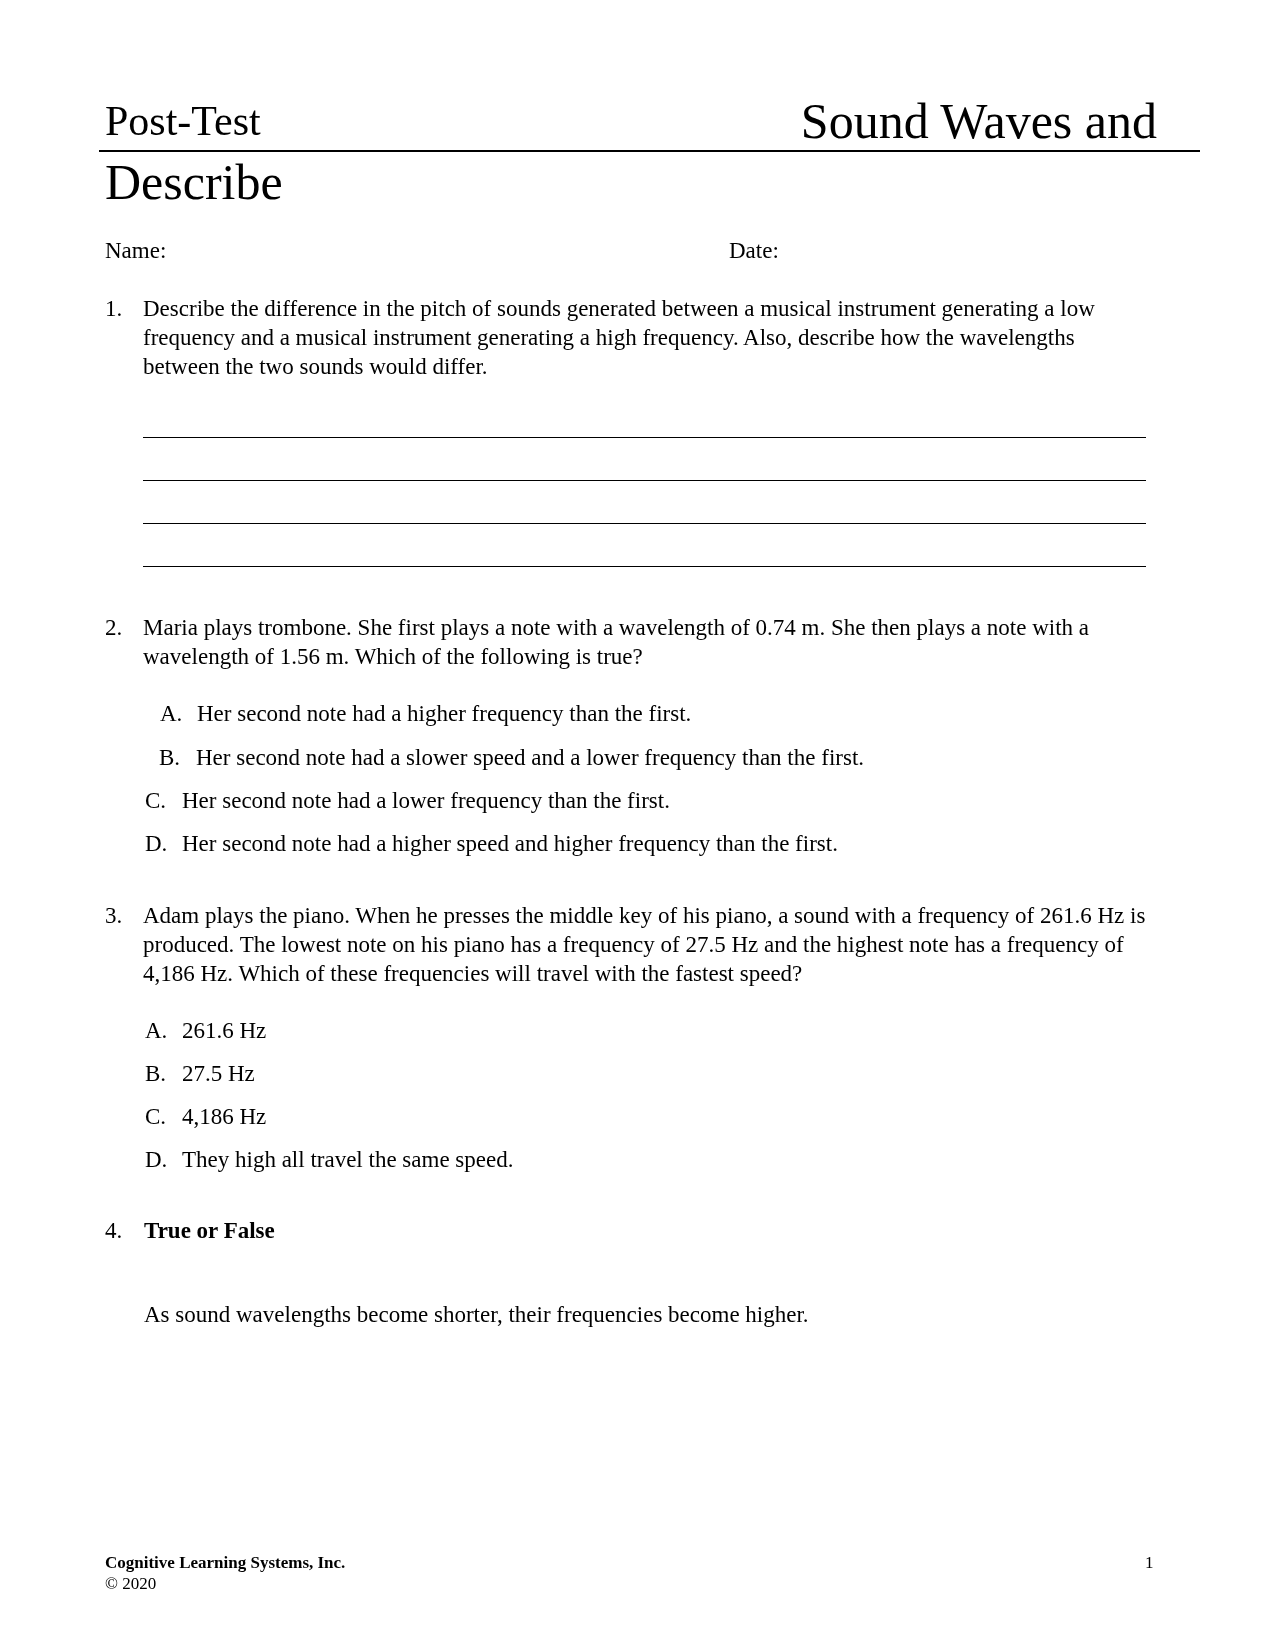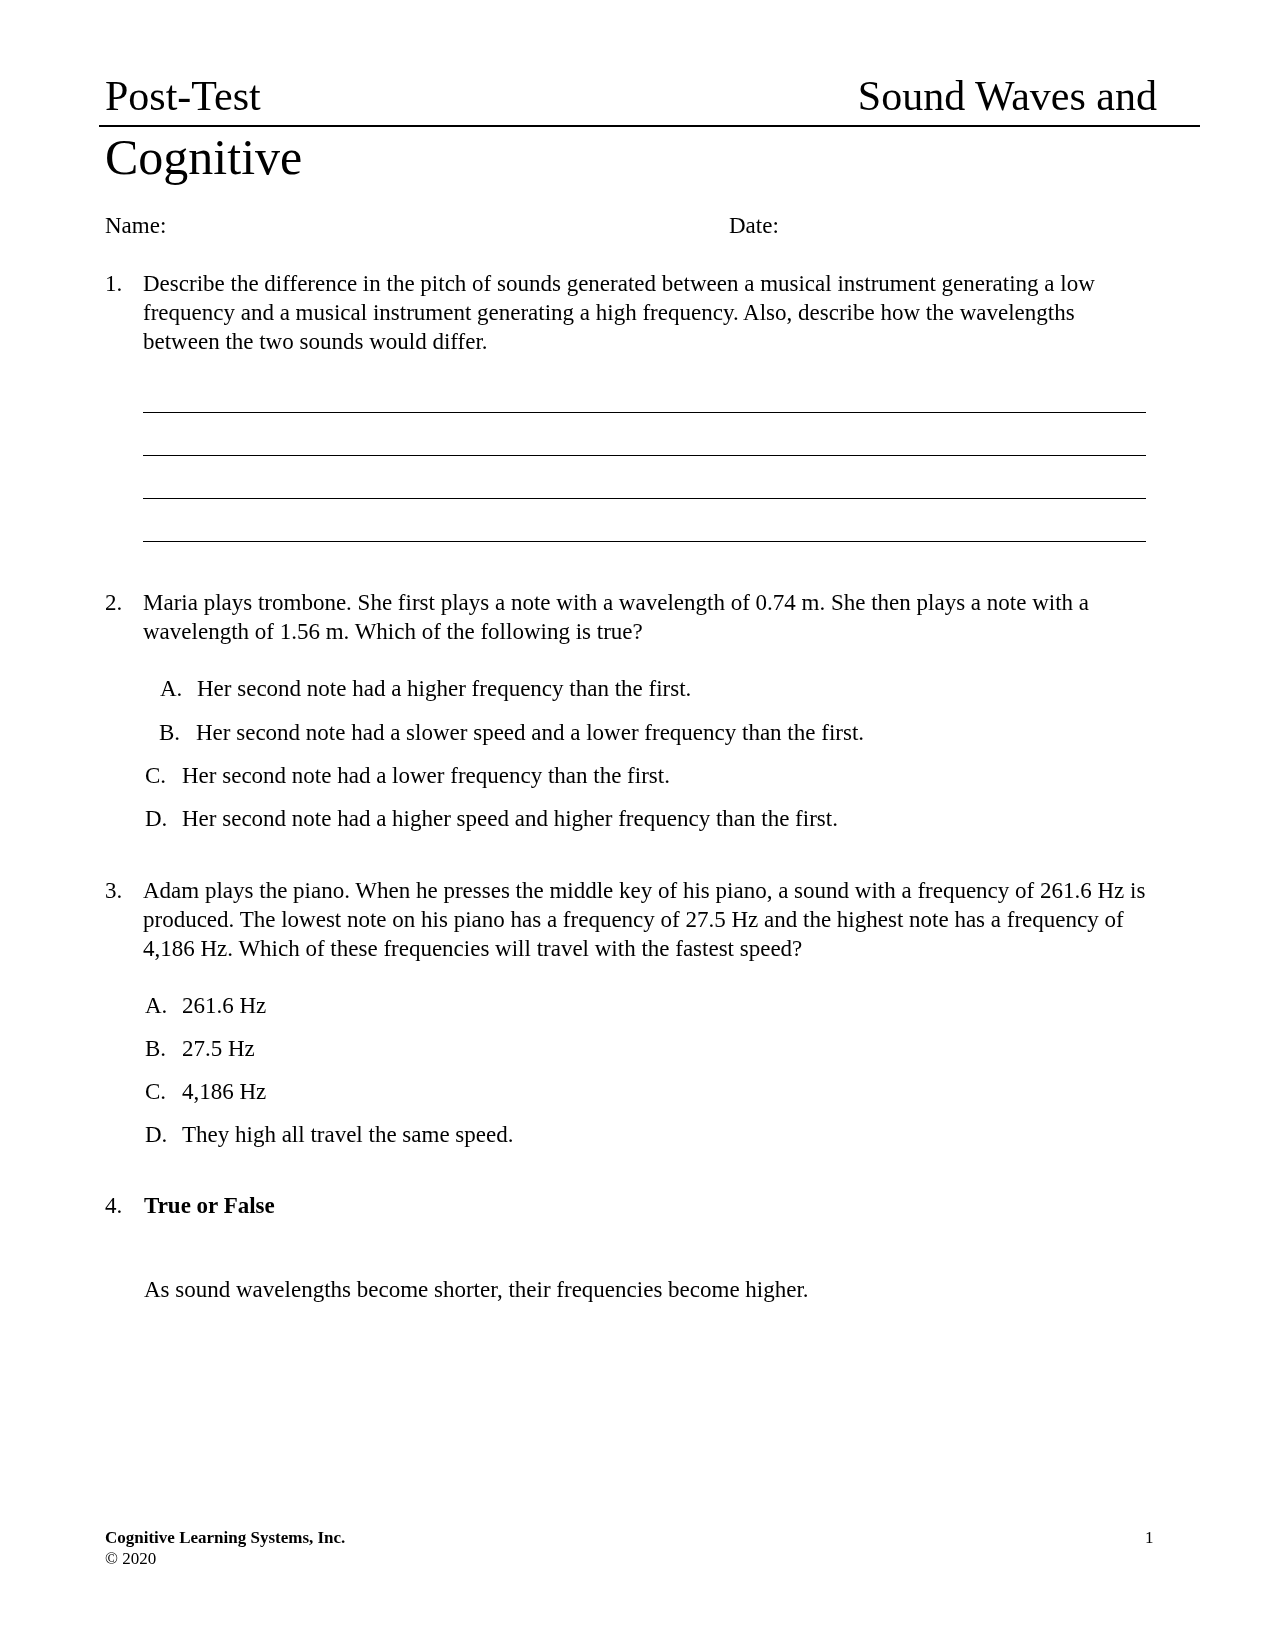--- a/index.html
+++ b/index.html
@@ -1,38 +1,38 @@
 <!DOCTYPE html>
 <html><head>
 <meta charset="utf-8">
 <style>
   html, body { margin: 0; padding: 0; background: #ffffff; }
   body { width: 1262px; height: 1636px; position: relative; overflow: hidden;
          font-family: "Liberation Serif", "DejaVu Serif", serif; color: #000; }
-  .abs { position: absolute; white-space: nowrap; }
+  .abs { position: absolute; white-space: nowrap; margin-top: 25px; }
   .hdr-left { left: 105px; top: 72px; font-size: 42px; line-height: 48px; }
-  .hdr-right { right: 105px; top: 68px; font-size: 42px; line-height: 56px; }
+  .hdr-right { right: 105px; top: 68px; font-size: 50px; line-height: 56px; }
   .hdr-rule { left: 99px; width: 1101px; top: 125px; height: 0; border-top: 2px solid #000; }
   .hdr-cont { left: 105px; top: 128px; font-size: 50px; line-height: 58px; }
   .field { top: 212px; font-size: 23px; line-height: 28px; }
   .qnum { font-size: 23px; line-height: 29px; }
   .qtext { font-size: 23px; line-height: 29px; white-space: normal; width: 1010px; }
   .ansline { left: 143px; width: 1003px; height: 0; border-top: 1.5px solid #000; }
   .opt { font-size: 23px; line-height: 29px; }
   .opt .letter { display: inline-block; width: 37px; }
   .bold { font-weight: bold; }
   .footer { font-size: 17px; line-height: 21px; }
 </style>
 </head>
 <body>
 
 <div class="abs hdr-left">Post-Test</div>
 <div class="abs hdr-right">Sound Waves and</div>
 <div class="abs hdr-rule"></div>
-<div class="abs hdr-cont">Cognitive</div>
+<div class="abs hdr-cont">Describe</div>
 
 <div class="abs field" style="left:105px;">Name:</div>
 <div class="abs field" style="left:729px;">Date:</div>
 
 <div class="abs qnum" style="left:105px; top:269px;">1.</div>
 <div class="abs qtext" style="left:143px; top:269px; width:1010px;">Describe the difference in the pitch of sounds generated between a musical instrument generating a low frequency and a musical instrument generating a high frequency.  Also, describe how the wavelengths between the two sounds would differ.</div>
 <div class="abs ansline" style="top:412px;"></div>
 <div class="abs ansline" style="top:455px;"></div>
 <div class="abs ansline" style="top:498px;"></div>
 <div class="abs ansline" style="top:541px;"></div>

